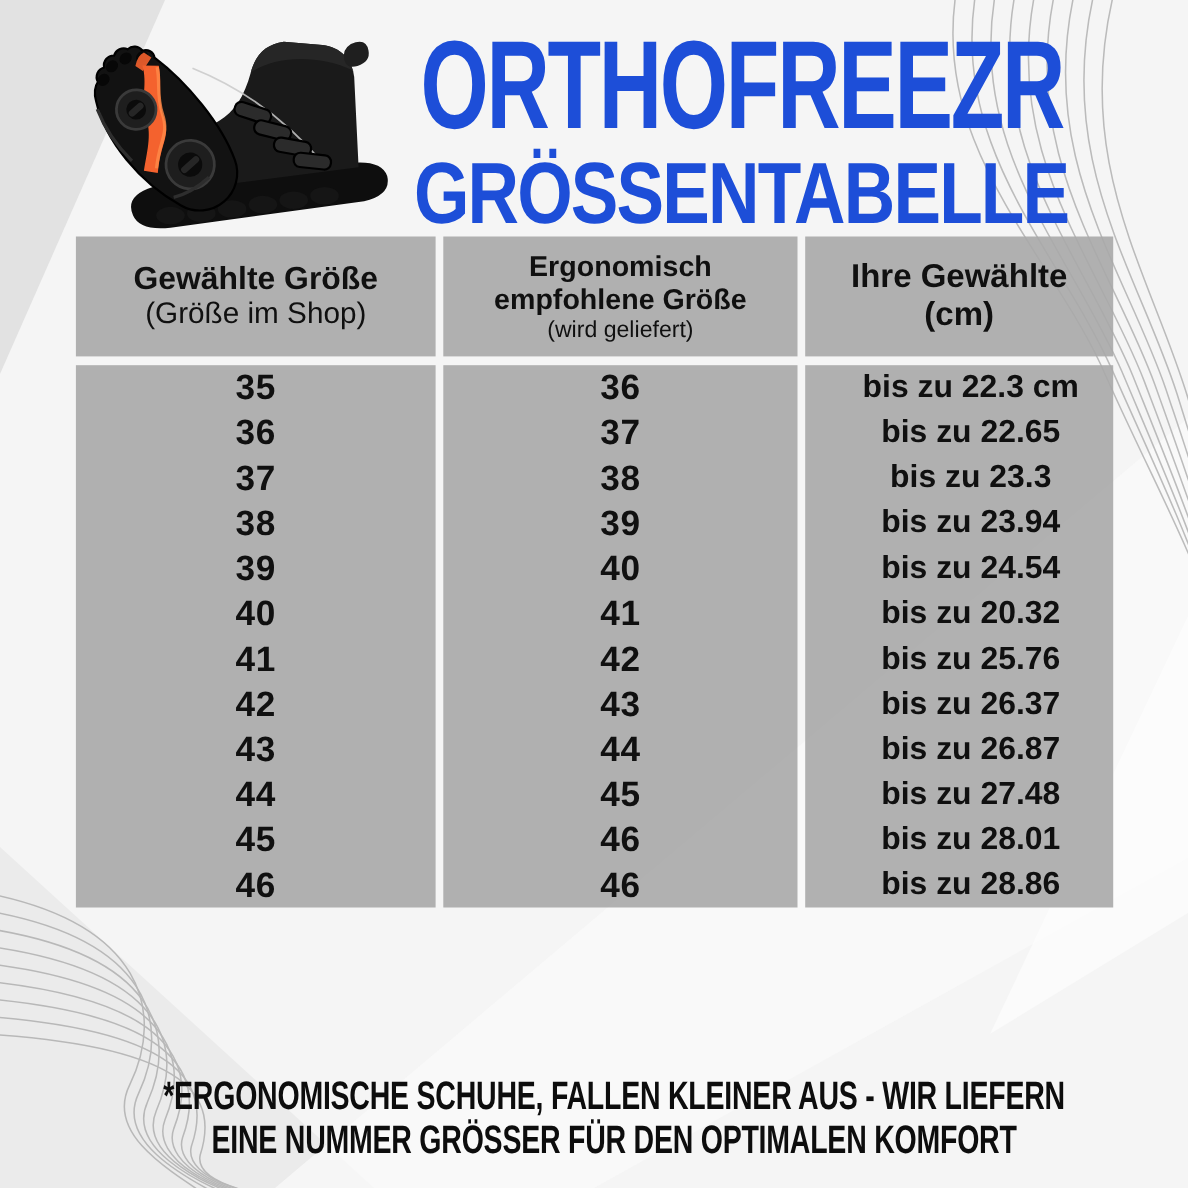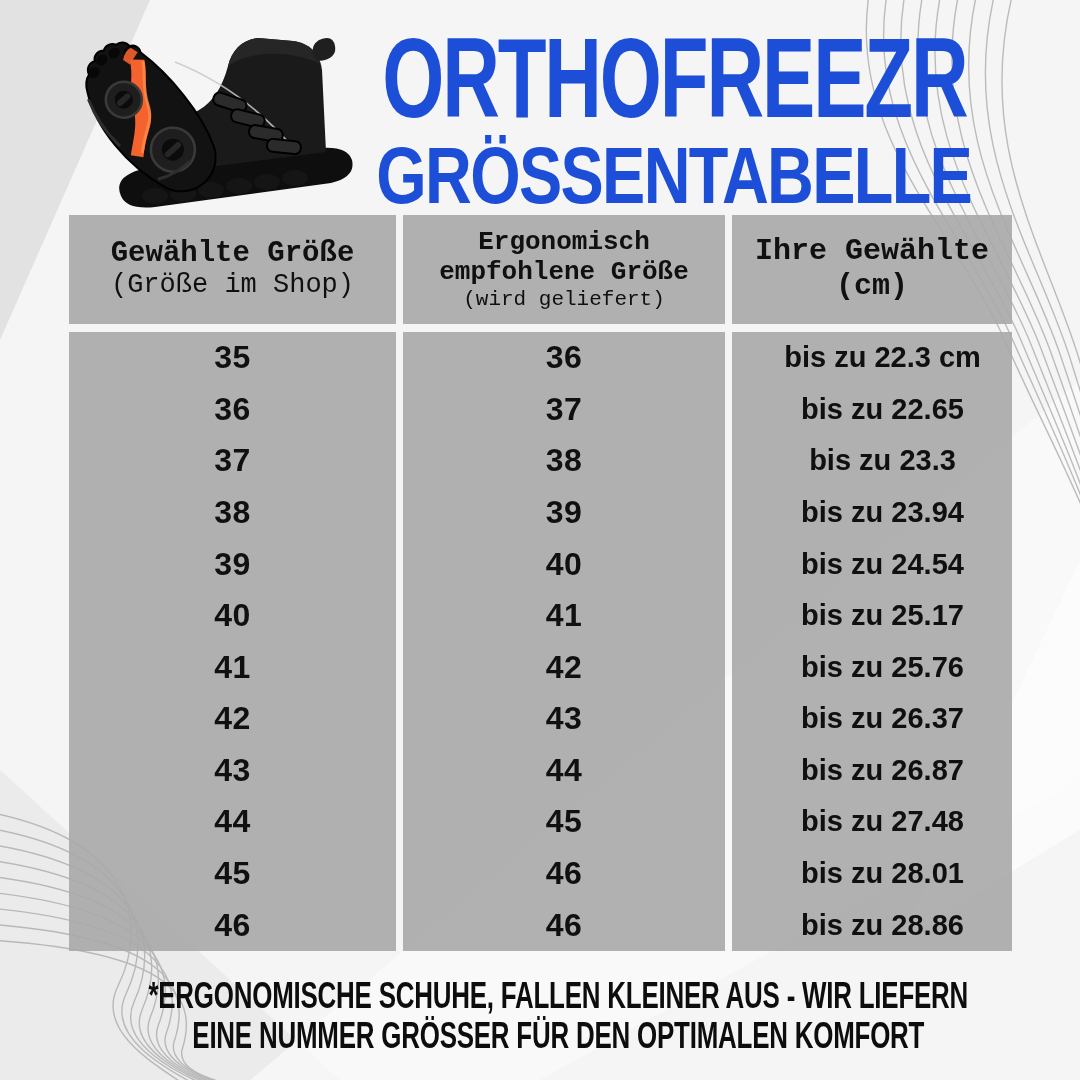--- a/index.html
+++ b/index.html
@@ -31,29 +31,29 @@
 
   
   .size-table{
     position:absolute; left:69px; top:215px; width:943px; z-index:3;
     display:grid; grid-template-columns:327px 322px 280px; column-gap:7px;
   }
   .tcol{ display:flex; flex-direction:column; }
   .thead{
     height:109px; margin-bottom:8px; background:var(--cell);
     display:flex; flex-direction:column; align-items:center; justify-content:center;
-    text-align:center; padding:0 8px;font-family:Liberation Mono, monospace;
+    text-align:center; padding:0 8px;
   }
   .th-title{ font-weight:700; font-size:29px; line-height:1.12; }
   .th-sub{ font-weight:400; font-size:27px; line-height:1.15; }
   .tcol:nth-child(2) .th-title{ font-size:26px; line-height:1.16; max-width:300px; }
   .tcol:nth-child(2) .th-sub{ font-size:21px; }
   .tcol:nth-child(3) .th-title{ font-size:30px; }
   .tcol:nth-child(3) .th-sub{ font-weight:700; font-size:30px; }
-  .tbody{ height:619px; background:var(--cell); display:flex; flex-direction:column; }
+  .tbody{ height:493px; background:var(--cell); display:flex; flex-direction:column; }
   .cell-row{
     flex:1; display:flex; align-items:center; justify-content:center;
     font-size:32px; font-weight:600; letter-spacing:.5px;
   }
   .tcol:nth-child(3) .cell-row{ font-size:29px; letter-spacing:0;padding-left:21px; }
 
   
   .footer{ position:absolute; top:976px; left:0; right:0; z-index:3; color:#0d0d0d; }
   .footer-line{ display:flex; justify-content:center; line-height:1.12;margin-left:36px; }
   .footer-line > span{
@@ -200,21 +200,21 @@
     <div class="thead">
       <div class="th-title">Ihre Gewählte</div>
       <div class="th-sub">(cm)</div>
     </div>
     <div class="tbody">
         <div class="cell-row">bis zu 22.3 cm</div>
         <div class="cell-row">bis zu 22.65</div>
         <div class="cell-row">bis zu 23.3</div>
         <div class="cell-row">bis zu 23.94</div>
         <div class="cell-row">bis zu 24.54</div>
-        <div class="cell-row">bis zu 25.17</div>
+        <div class="cell-row">bis zu 20.32</div>
         <div class="cell-row">bis zu 25.76</div>
         <div class="cell-row">bis zu 26.37</div>
         <div class="cell-row">bis zu 26.87</div>
         <div class="cell-row">bis zu 27.48</div>
         <div class="cell-row">bis zu 28.01</div>
         <div class="cell-row">bis zu 28.86</div>
       </div>
   </div>
 </div>
 

